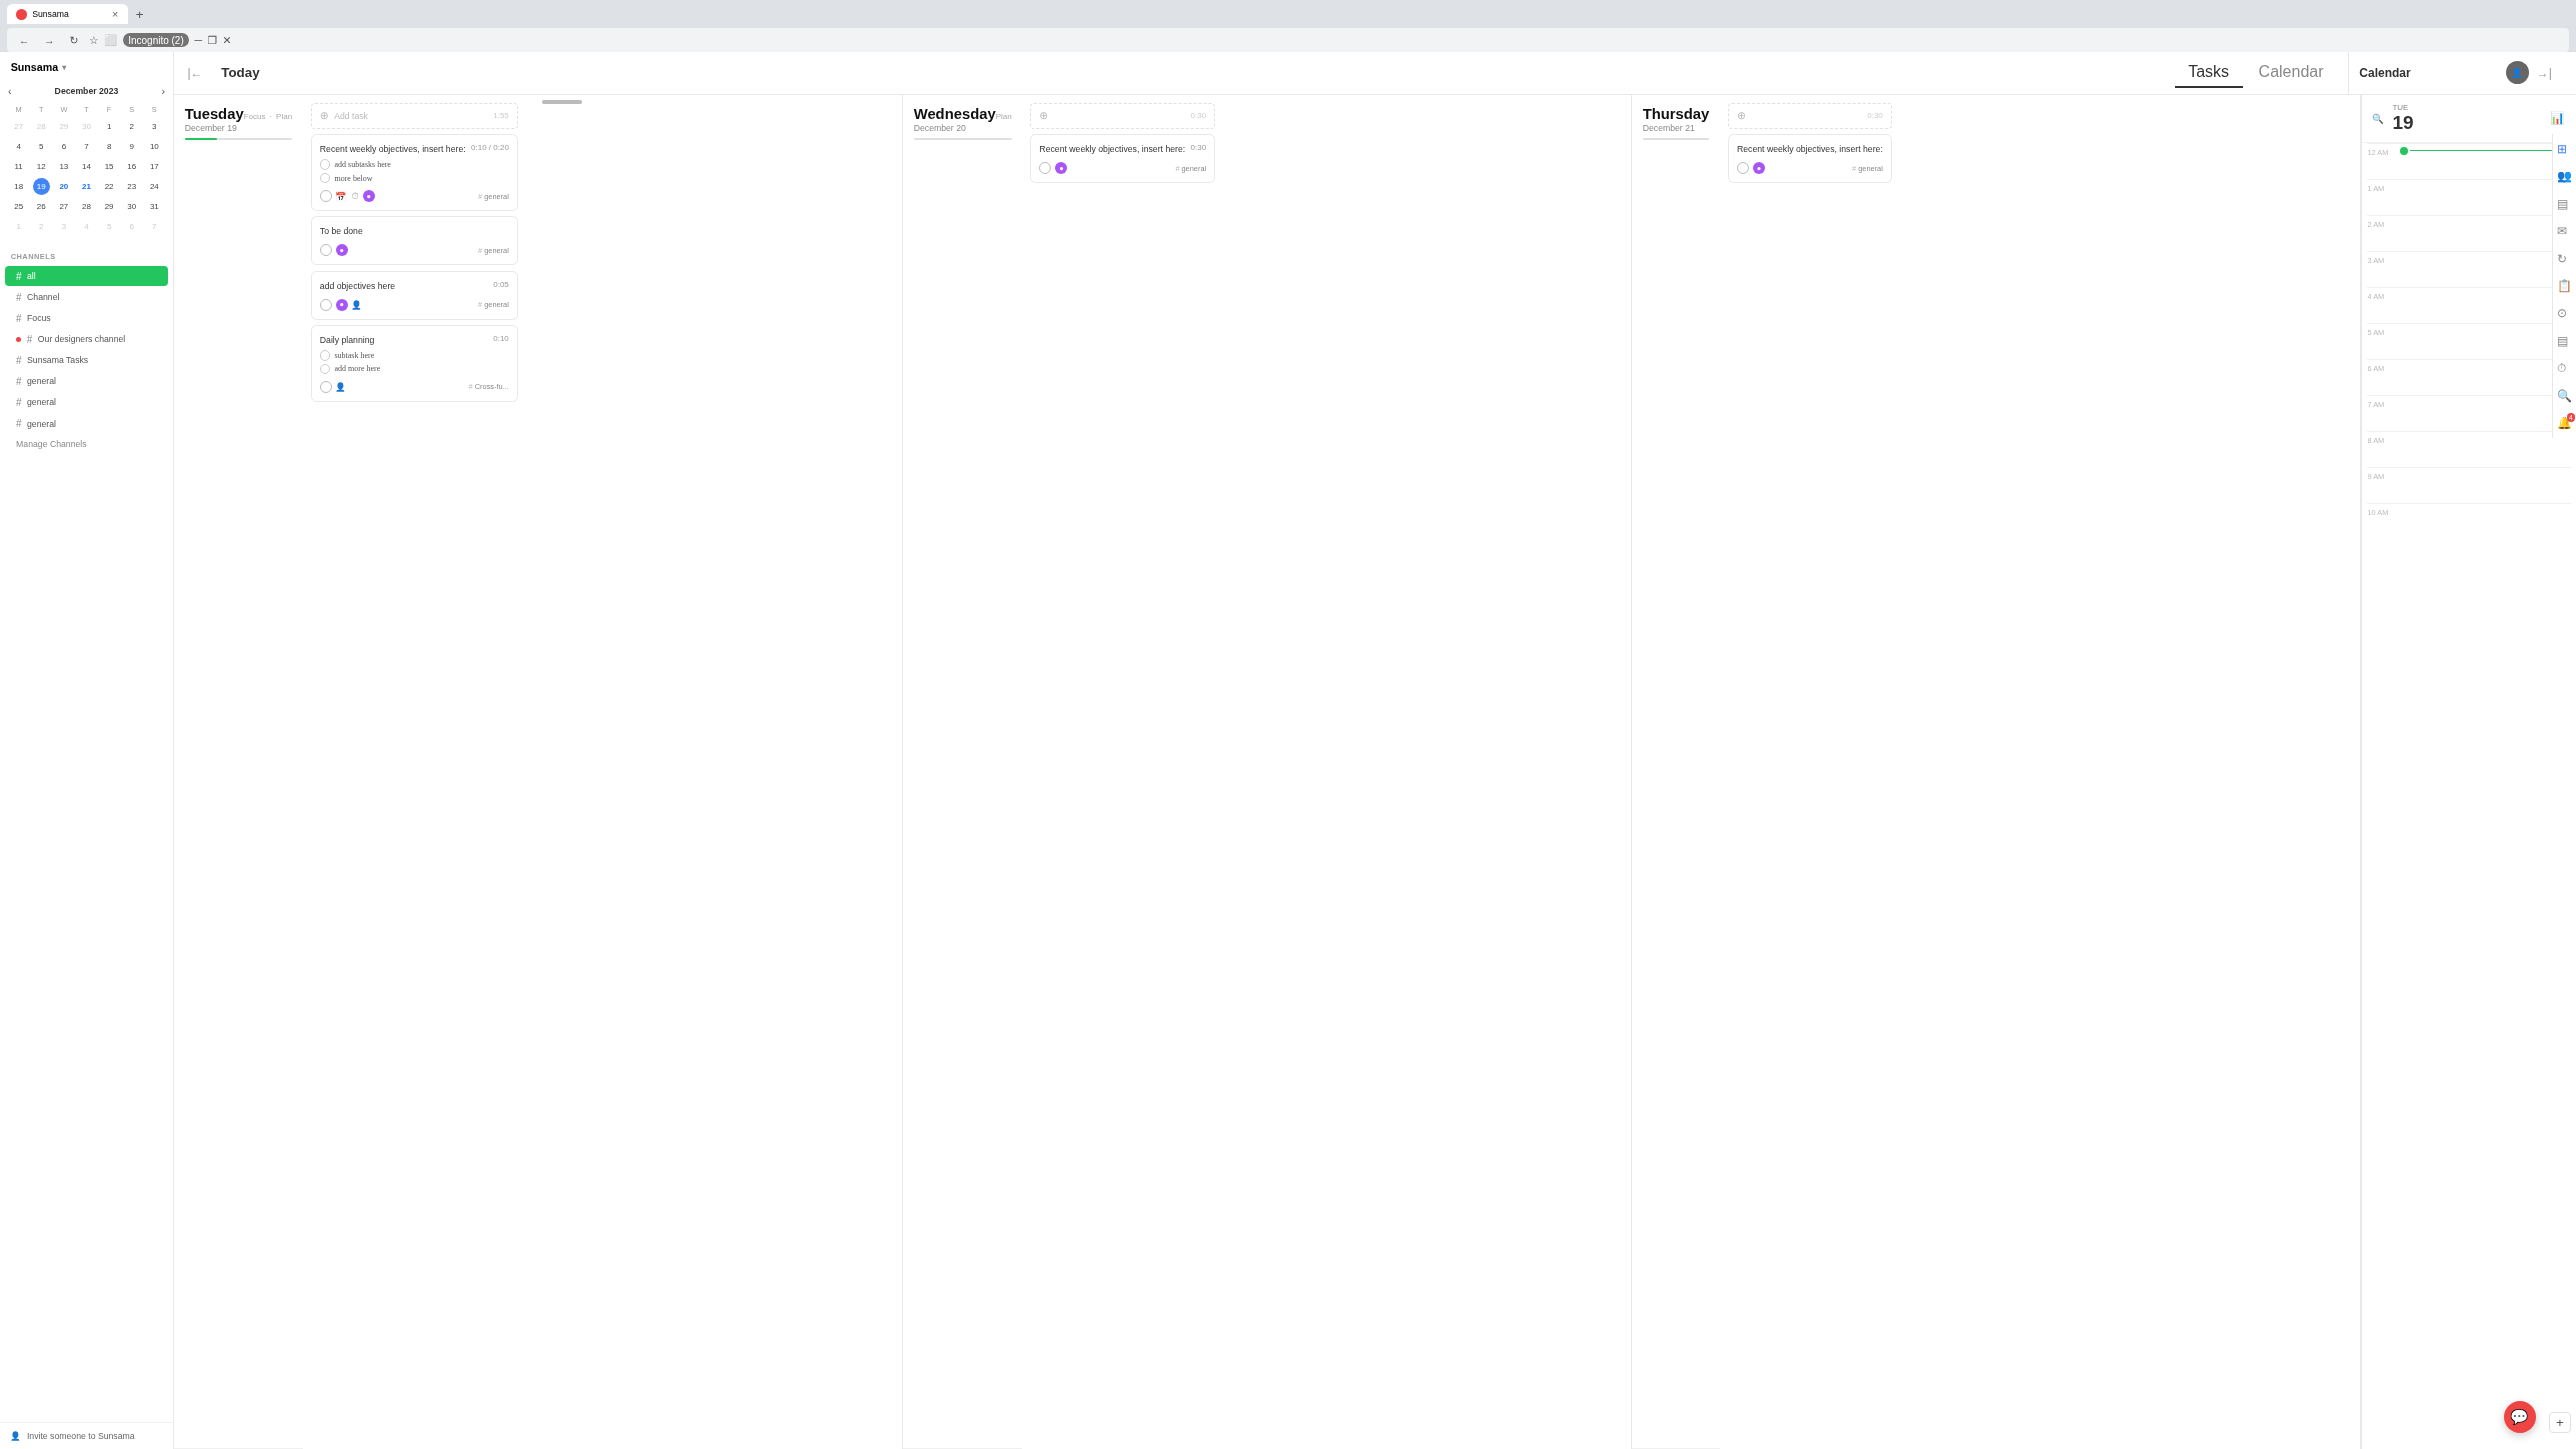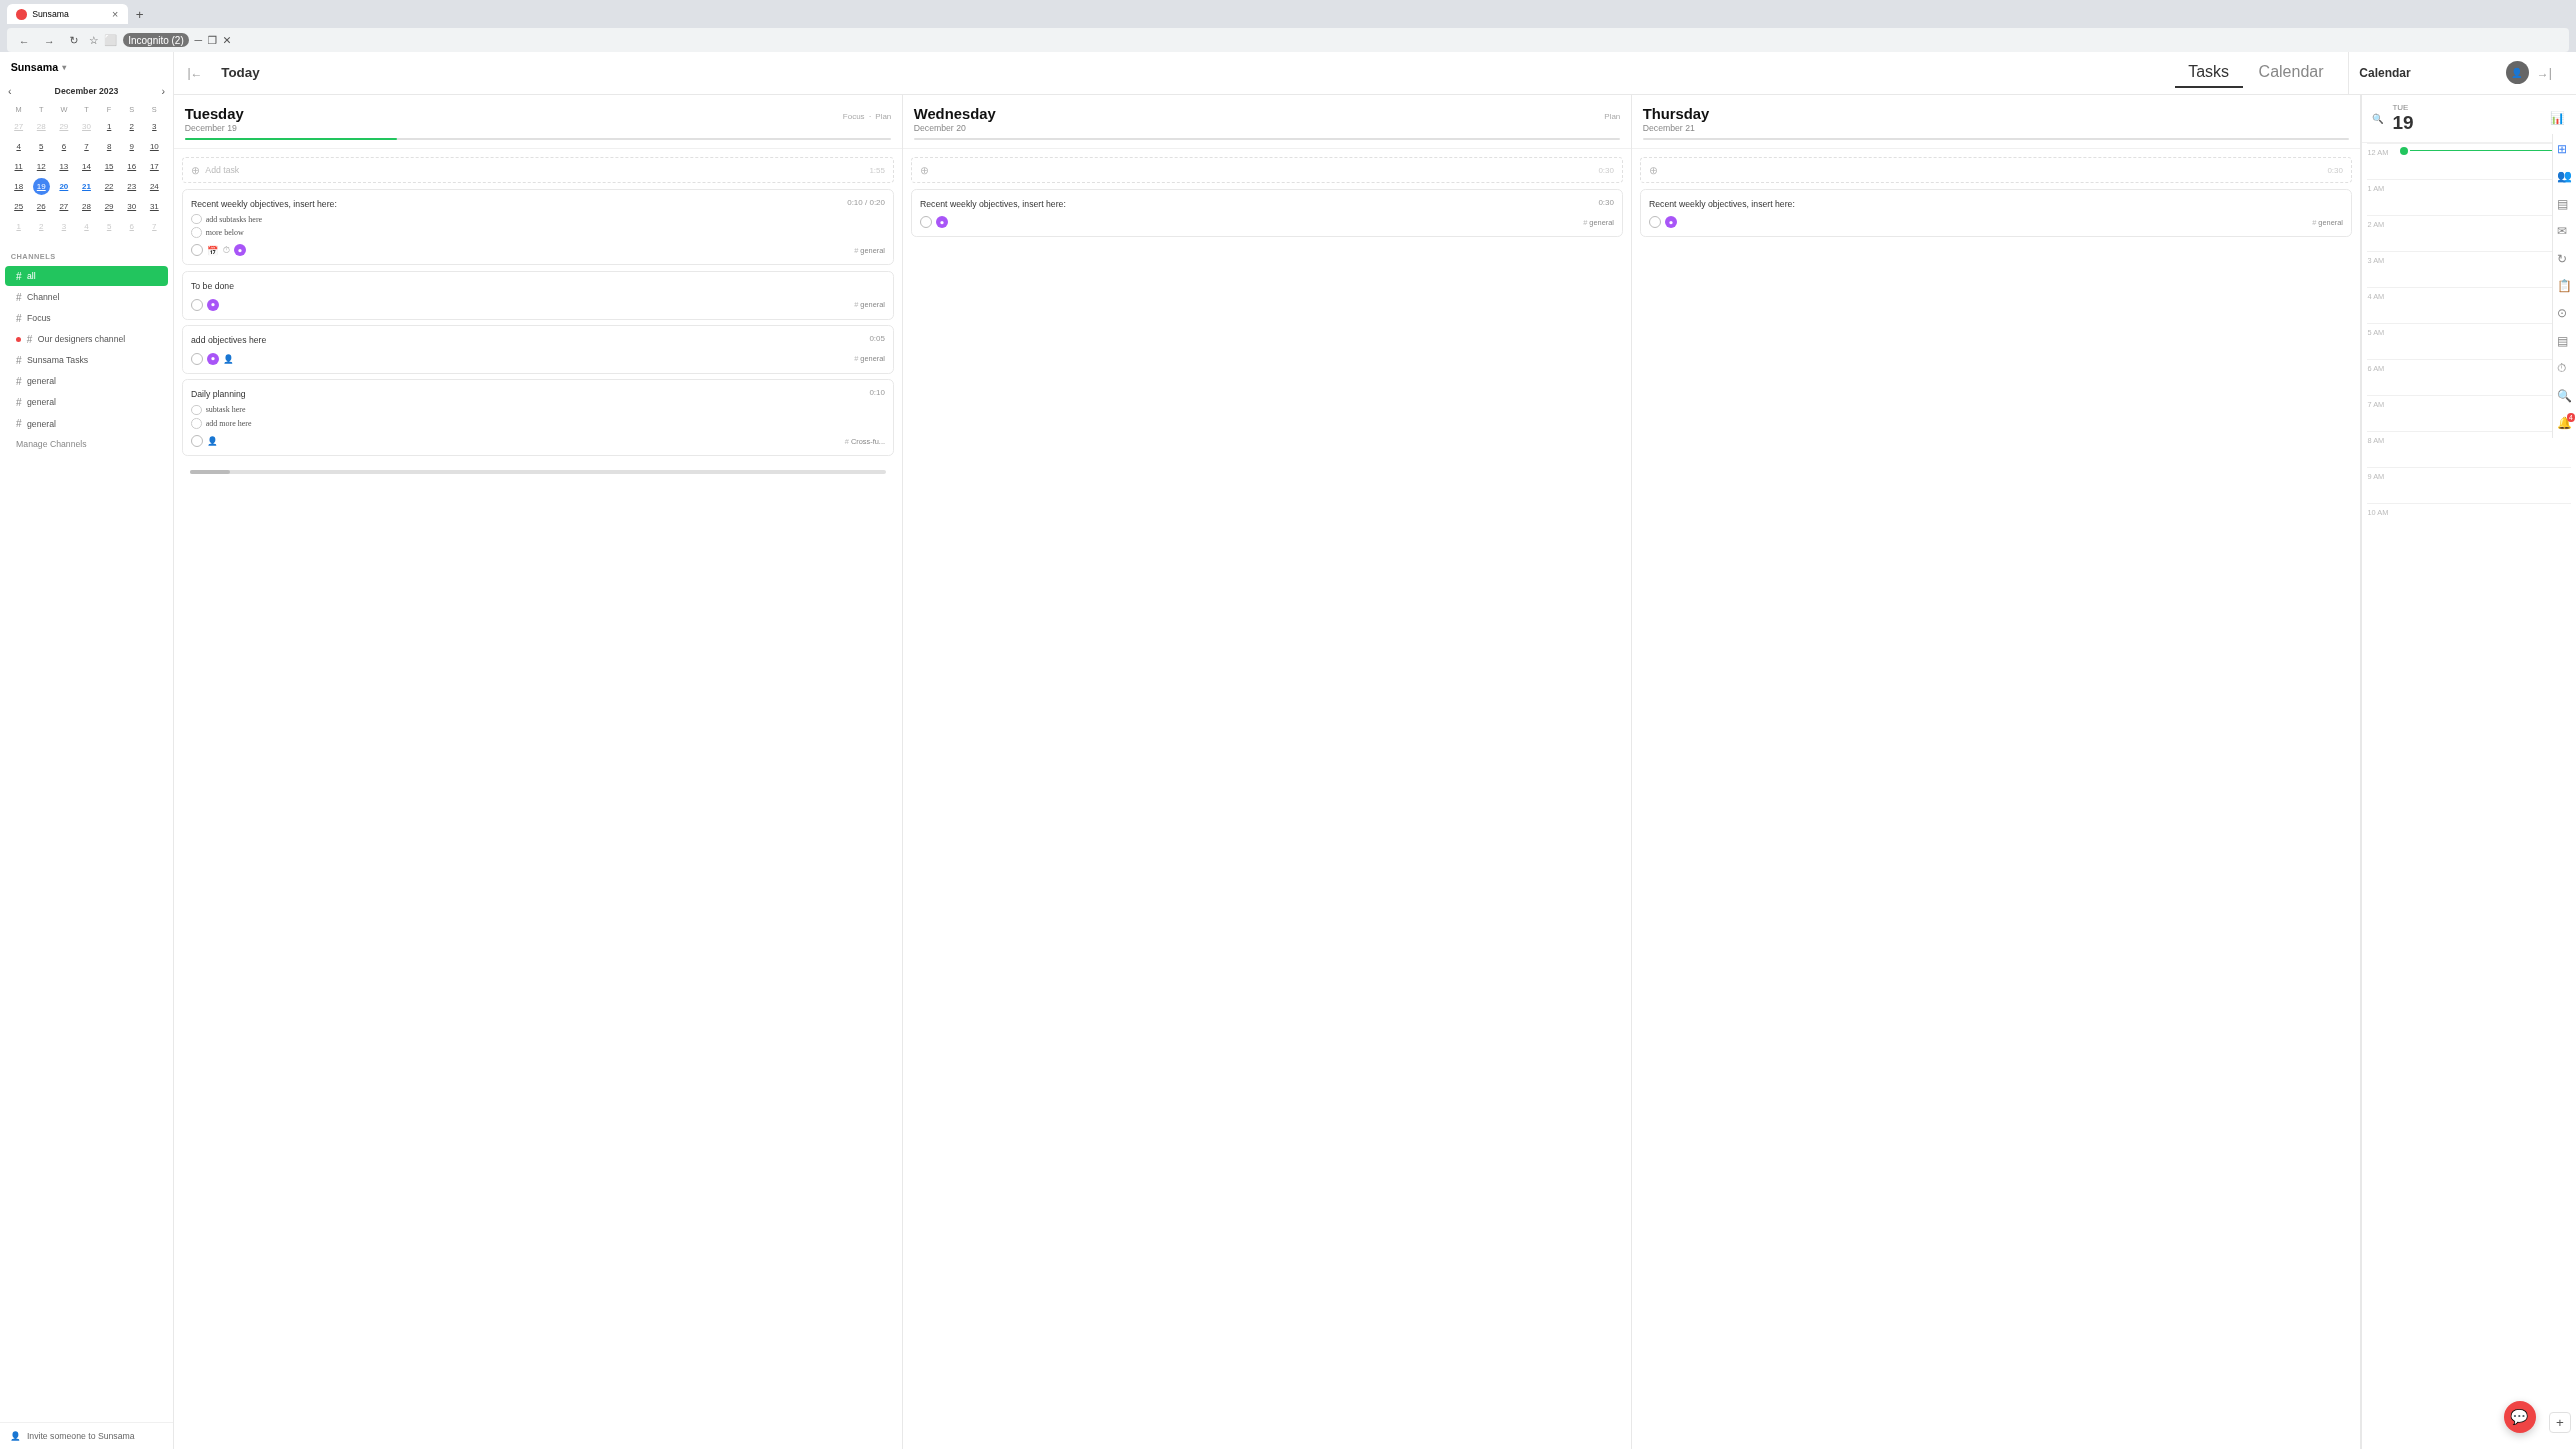--- a/index.html
+++ b/index.html
@@ -25,21 +25,21 @@
     .sidebar { width: 174px; background: #fff; border-right: 0.7px solid #e8e8e8; display: flex; flex-direction: column; overflow: hidden; flex-shrink: 0; }
     .sidebar-header { padding: 9.4px 10.7px; display: flex; align-items: center; gap: 4px; font-weight: 600; font-size: 10.7px; cursor: pointer; }
     .sidebar-header .chevron { font-size: 8px; color: #888; }
 
     .calendar-mini { padding: 0 8px 8px; }
     .cal-nav { display: flex; align-items: center; justify-content: space-between; padding: 2.7px 0 5.4px; }
     .cal-nav button { background: none; border: none; cursor: pointer; color: #555; font-size: 10.7px; }
     .cal-nav-title { font-size: 8.7px; font-weight: 600; color: #333; }
     .cal-grid { display: grid; grid-template-columns: repeat(7, 1fr); gap: 1.3px; }
     .cal-day-header { text-align: center; font-size: 7.4px; color: #999; padding: 2px 0; font-weight: 500; }
-    .cal-day { text-align: center; font-size: 8px; padding: 2.7px 1.3px; border-radius: 50%; cursor: pointer; color: #444; width: 17.4px; height: 17.4px; display: flex; align-items: center; justify-content: center; margin: 0.7px auto; text-decoration: underline; }
+    .cal-day { text-align: center; font-size: 8px; padding: 2.7px 1.3px; border-radius: 50%; cursor: pointer; color: #444; width: 17.4px; height: 17.4px; display: flex; align-items: center; justify-content: center; margin: 0.7px auto; }
     .cal-day.today { background: #4285f4; color: #fff; border-radius: 50%; }
     .cal-day.other-month { color: #ccc; }
     .cal-day.highlighted { color: #1a73e8; font-weight: 600; }
 
     .sidebar-channels { flex: 1; overflow-y: auto; padding-bottom: 10.7px; }
     .channels-header { padding: 8px 10.7px 4px; font-size: 7.4px; font-weight: 700; color: #999; letter-spacing: 0.5px; }
     .channel-item { display: flex; align-items: center; gap: 5.4px; padding: 4.7px 10.7px; cursor: pointer; font-size: 8.7px; color: #555; border-radius: 4px; margin: 0.7px 5.4px; }
     .channel-item.active { background: #22c55e; color: #fff; }
     .channel-item .hash { font-size: 10px; color: inherit; opacity: 0.7; }
     .channel-item.active .hash { opacity: 1; }
@@ -60,21 +60,21 @@
     .view-tab { padding: 5.4px 13.4px; font-size: 16px; color: #888; cursor: pointer; border-bottom: 2px solid transparent; font-weight: 400; }
     .view-tab.active { color: #333; border-bottom: 2px solid #333; }
     .right-panel-header { width: 215px; display: flex; align-items: center; justify-content: space-between; padding: 0 10.7px; border-left: 0.7px solid #e8e8e8; height: 100%; }
     .right-panel-title { font-size: 12px; font-weight: 600; color: #333; }
     .right-panel-actions { display: flex; gap: 8px; align-items: center; }
     .avatar { width: 23px; height: 23px; border-radius: 50%; background: #666; overflow: hidden; display: flex; align-items: center; justify-content: center; color: #fff; font-size: 9.4px; }
     .collapse-right { color: #999; cursor: pointer; font-size: 12px; }
 
     
     .days-container { display: flex; flex: 1; overflow: hidden; }
-    .day-column { flex: 1; border-right: 0.7px solid #e8e8e8; overflow-y: auto; background: #fff; display: flex; flex-direction: column; }
+    .day-column { flex: 1; border-right: 0.7px solid #e8e8e8; overflow-y: auto; background: #fff; display: flex; flex-direction: row; }
     .day-column:last-child { border-right: none; }
 
     .day-header { padding: 10.7px 10.7px 8px; border-bottom: 0.7px solid #f0f0f0; position: sticky; top: 0; background: #fff; z-index: 5; }
     .day-name { font-size: 14.8px; font-weight: 700; color: #111; }
     .day-date { font-size: 8.7px; color: #888; margin-top: 1.3px; }
     .day-progress { height: 2px; background: #e0e0e0; border-radius: 1.3px; margin-top: 5.4px; }
     .day-progress-bar { height: 100%; background: #22c55e; border-radius: 1.3px; }
 
     .day-content { padding: 8px; display: flex; flex-direction: column; gap: 5.4px; }
 

